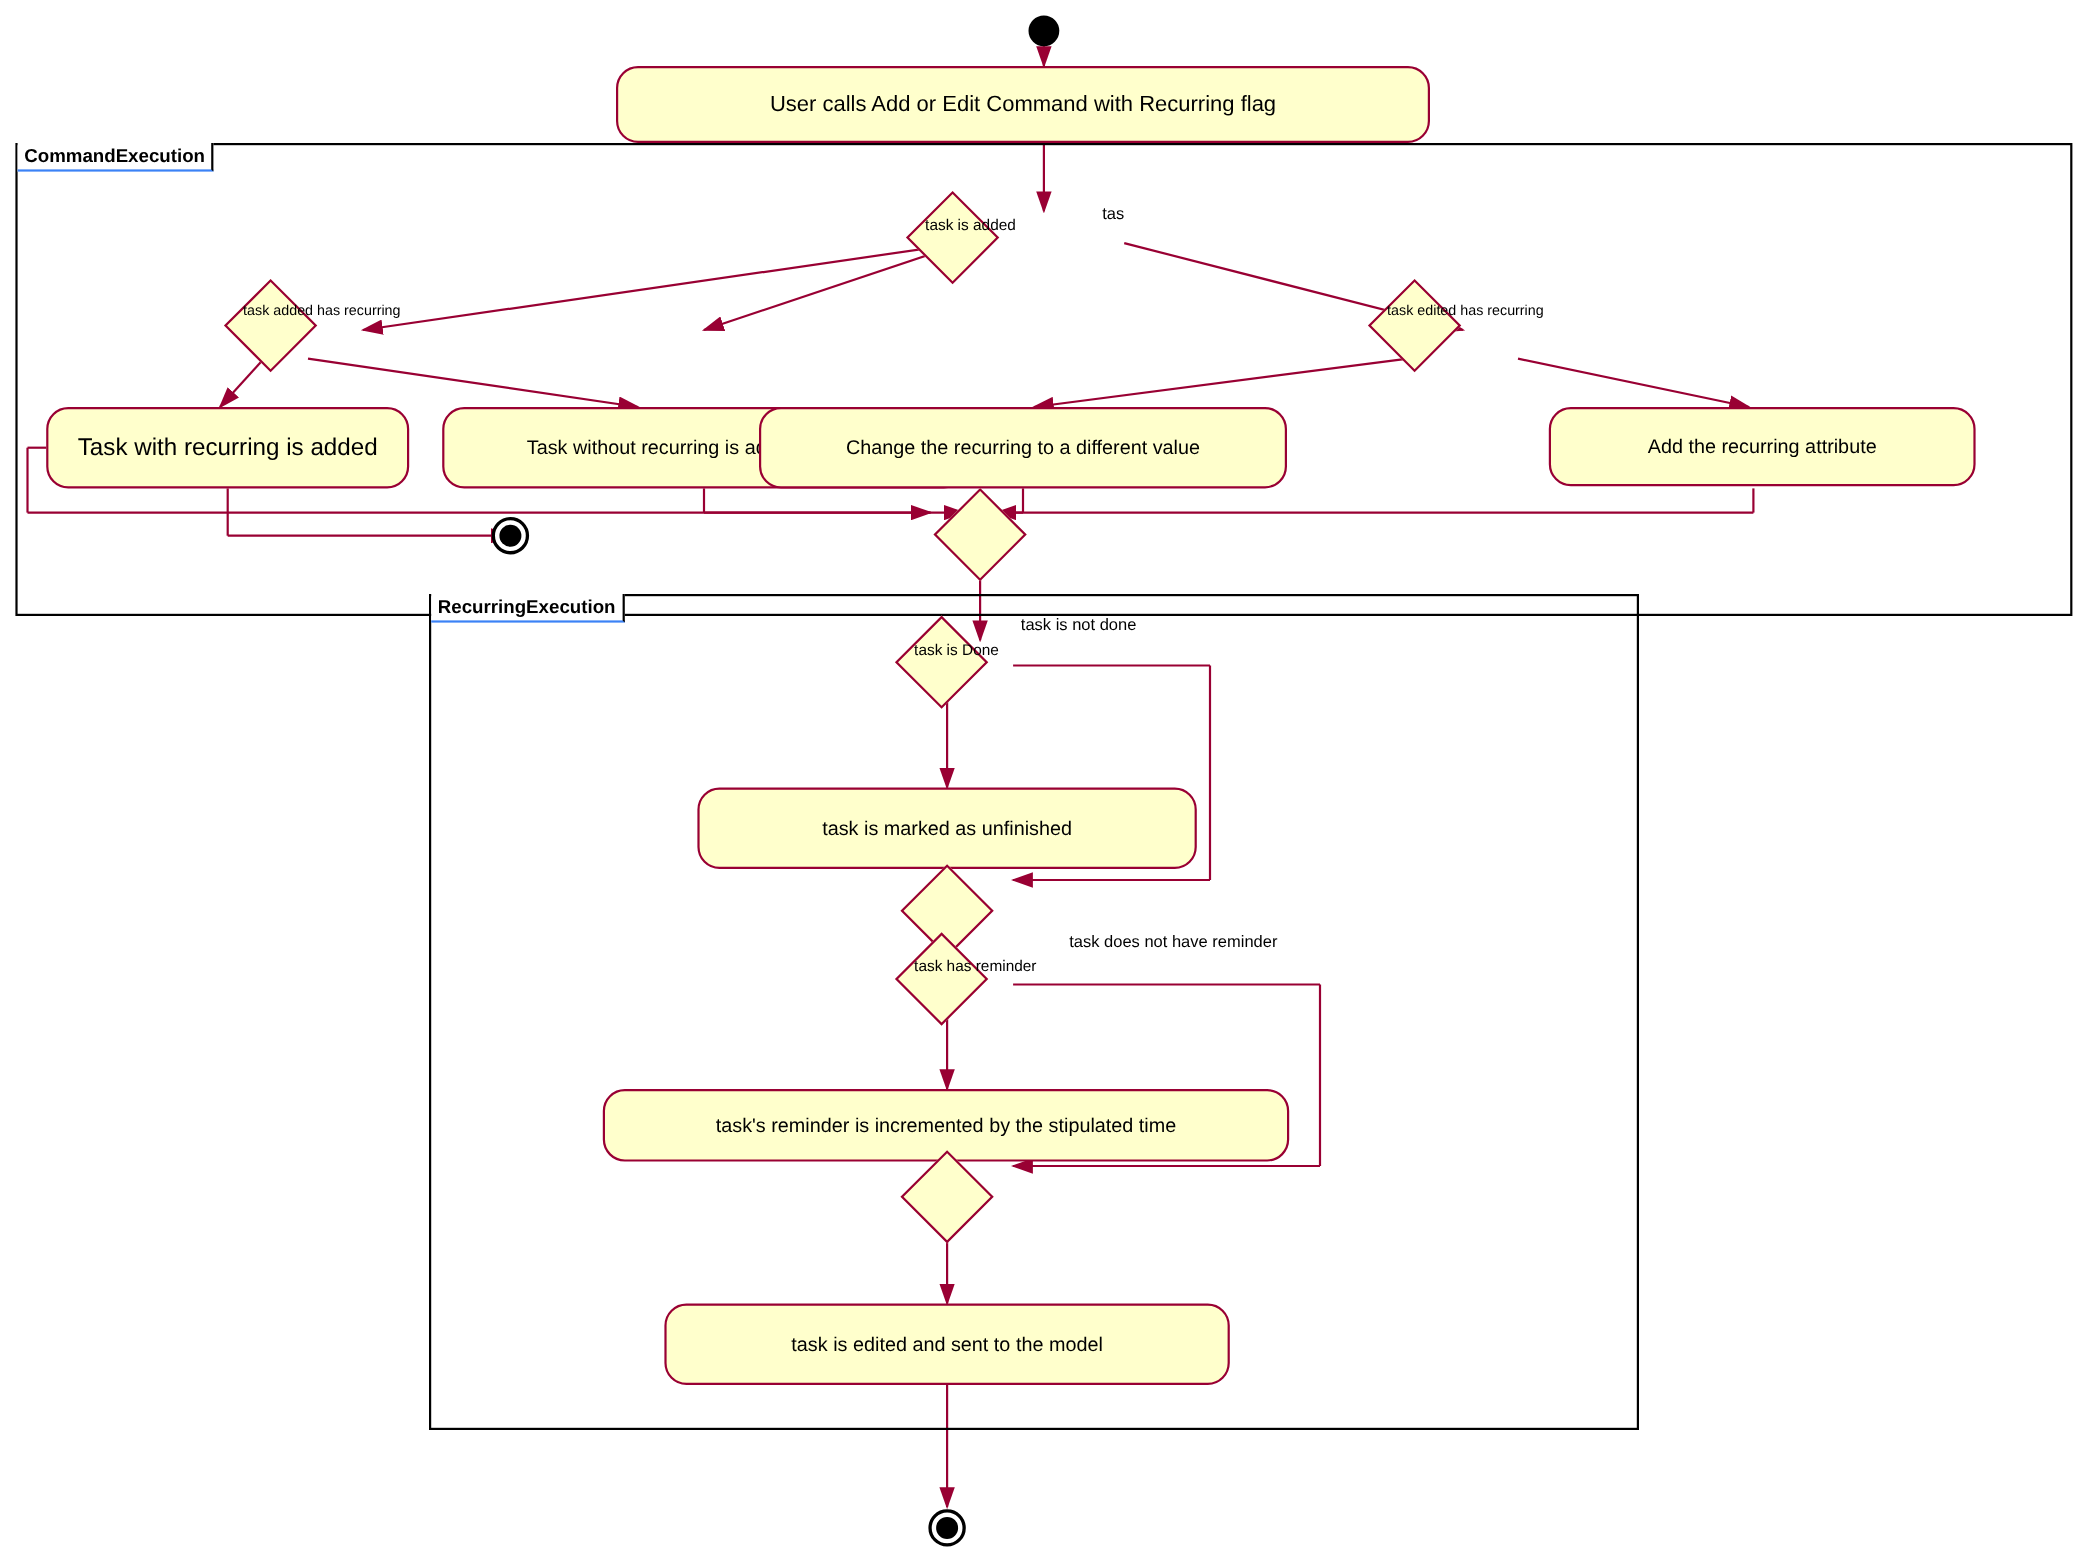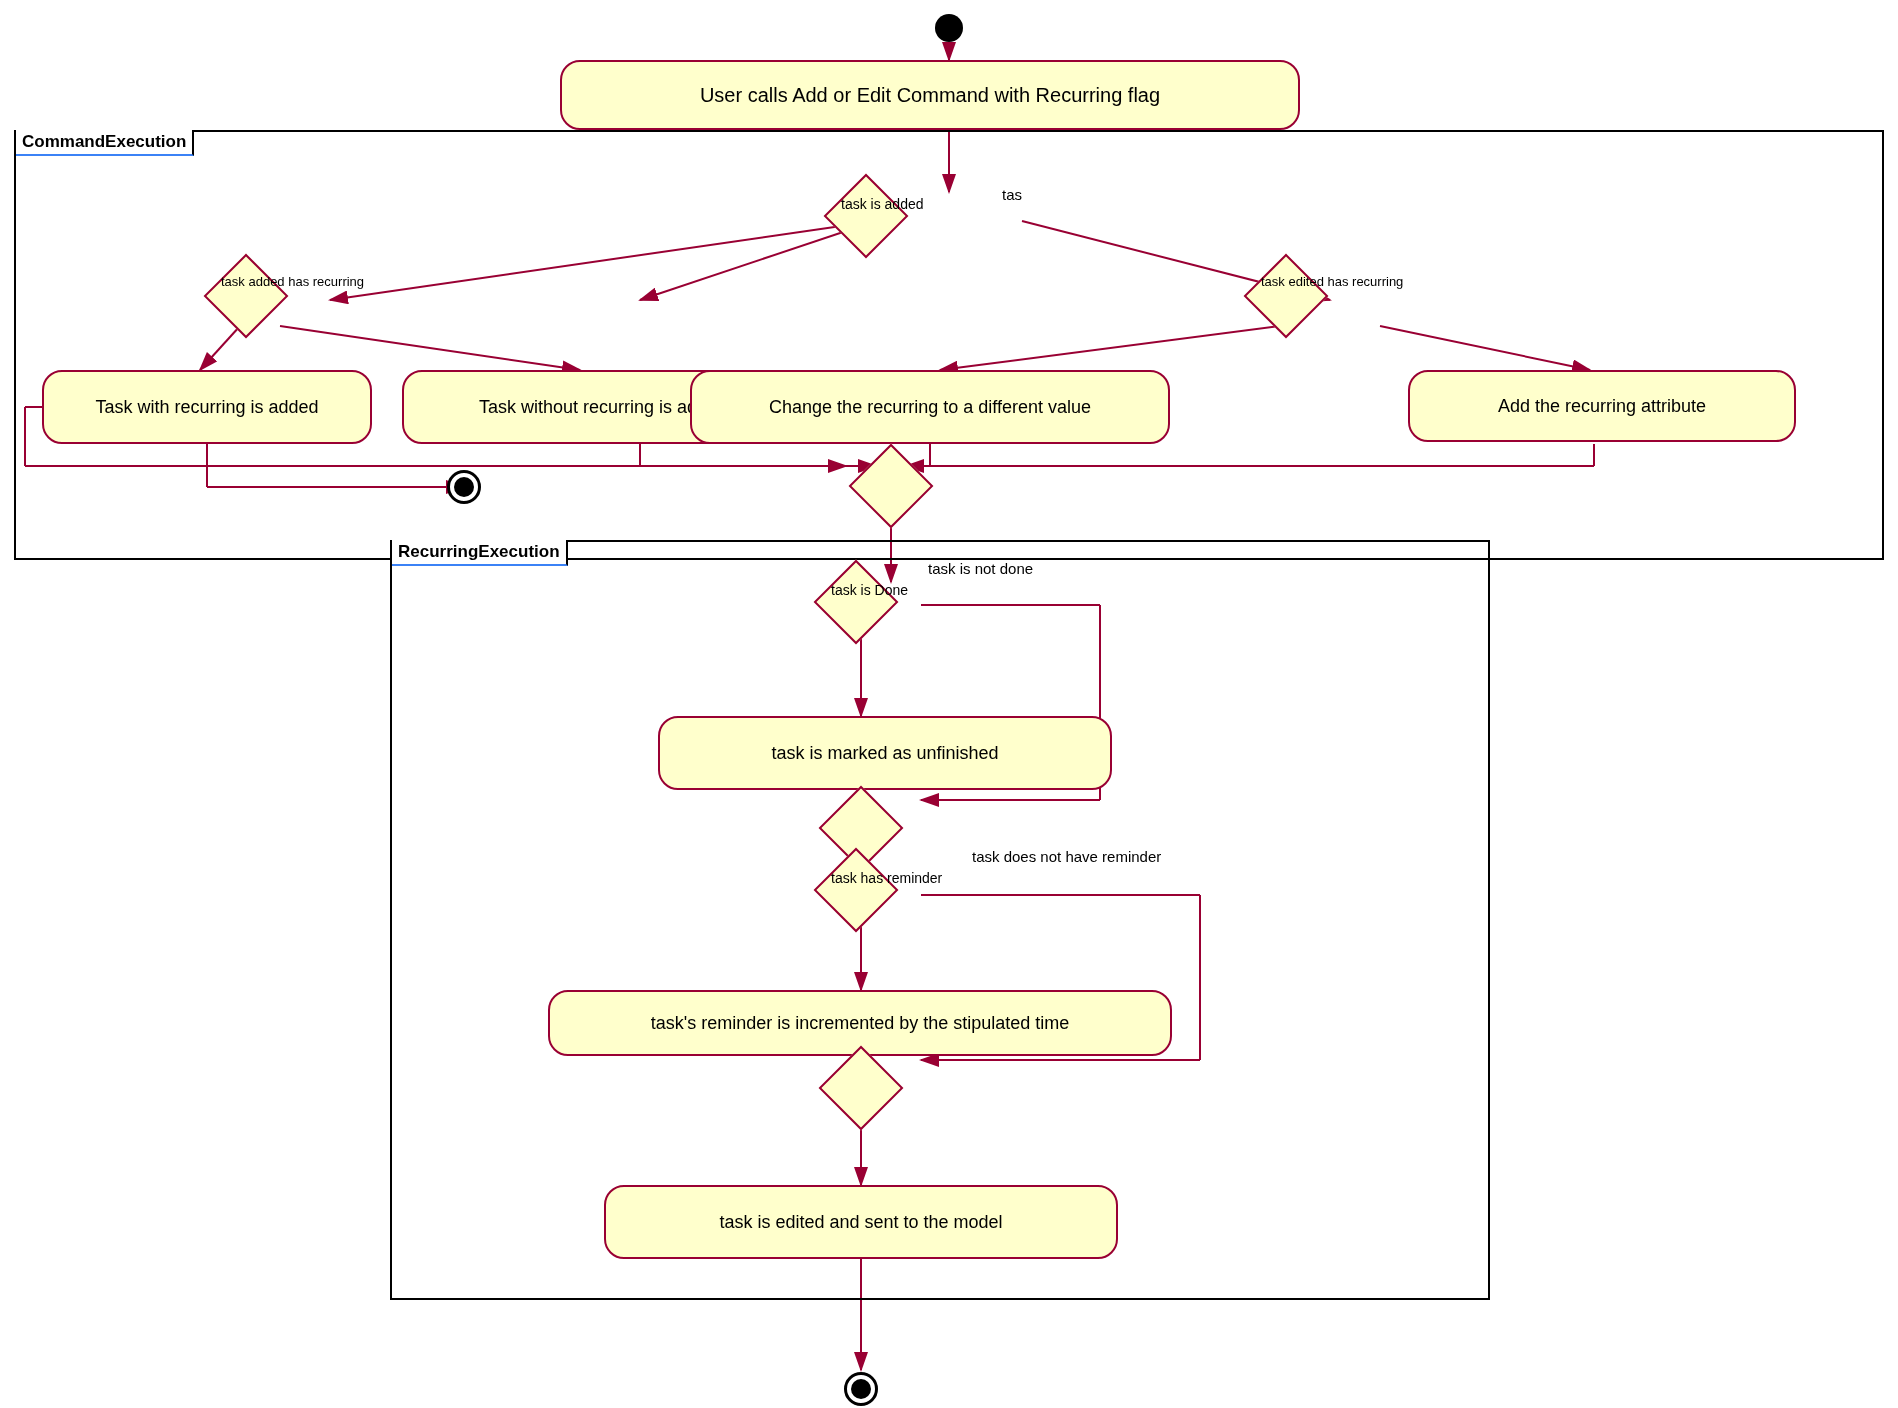--- a/index.html
+++ b/index.html
@@ -193,21 +193,21 @@
   <div style="position:absolute; left:216px; top:266px;">
     <div class="diamond-inner"></div>
     <div style="position:absolute; top:8px; left:5px; font-size:13px; white-space:nowrap; z-index:10; color:#000;">task added has recurring</div>
   </div>
 
   <div style="position:absolute; left:1256px; top:266px;">
     <div class="diamond-inner"></div>
     <div style="position:absolute; top:8px; left:5px; font-size:13px; white-space:nowrap; z-index:10; color:#000;">task edited has recurring</div>
   </div>
 
-  <div class="node" style="left:42px; top:370px; width:330px; height:74px; font-size:18px;text-align:center;">
+  <div class="node" style="left:42px; top:370px; width:330px; height:74px; font-size:22px;text-align:center;">
     <span>Task with recurring is added</span>
   </div>
 
   <div class="node" style="left:402px; top:370px; width:476px; height:74px; font-size:18px;">
     <span>Task without recurring is added to model</span>
   </div>
 
   <div class="node" style="left:690px; top:370px; width:480px; height:74px; font-size:18px;">
     <span>Change the recurring to a different value</span>
   </div>
@@ -224,21 +224,21 @@
     <div class="diamond-inner"></div>
   </div>
 
   <div style="position:absolute; left:826px; top:572px;">
     <div class="diamond-inner"></div>
     <div style="position:absolute; top:10px; left:5px; font-size:14px; white-space:nowrap; z-index:10; color:#000;">task is Done</div>
   </div>
 
   <div class="arrow-label" style="left:928px; top:560px;">task is not done</div>
 
-  <div class="node" style="left:634px; top:716px; width:454px; height:74px; font-size:18px;margin-left:24px;">
+  <div class="node" style="left:634px; top:716px; width:454px; height:74px; font-size:18px;">
     <span>task is marked as unfinished</span>
   </div>
 
   <div style="position:absolute; left:831px; top:798px;">
     <div class="diamond-inner"></div>
   </div>
 
   <div style="position:absolute; left:826px; top:860px;">
     <div class="diamond-inner"></div>
     <div style="position:absolute; top:10px; left:5px; font-size:14px; white-space:nowrap; z-index:10; color:#000;">task has reminder</div>

